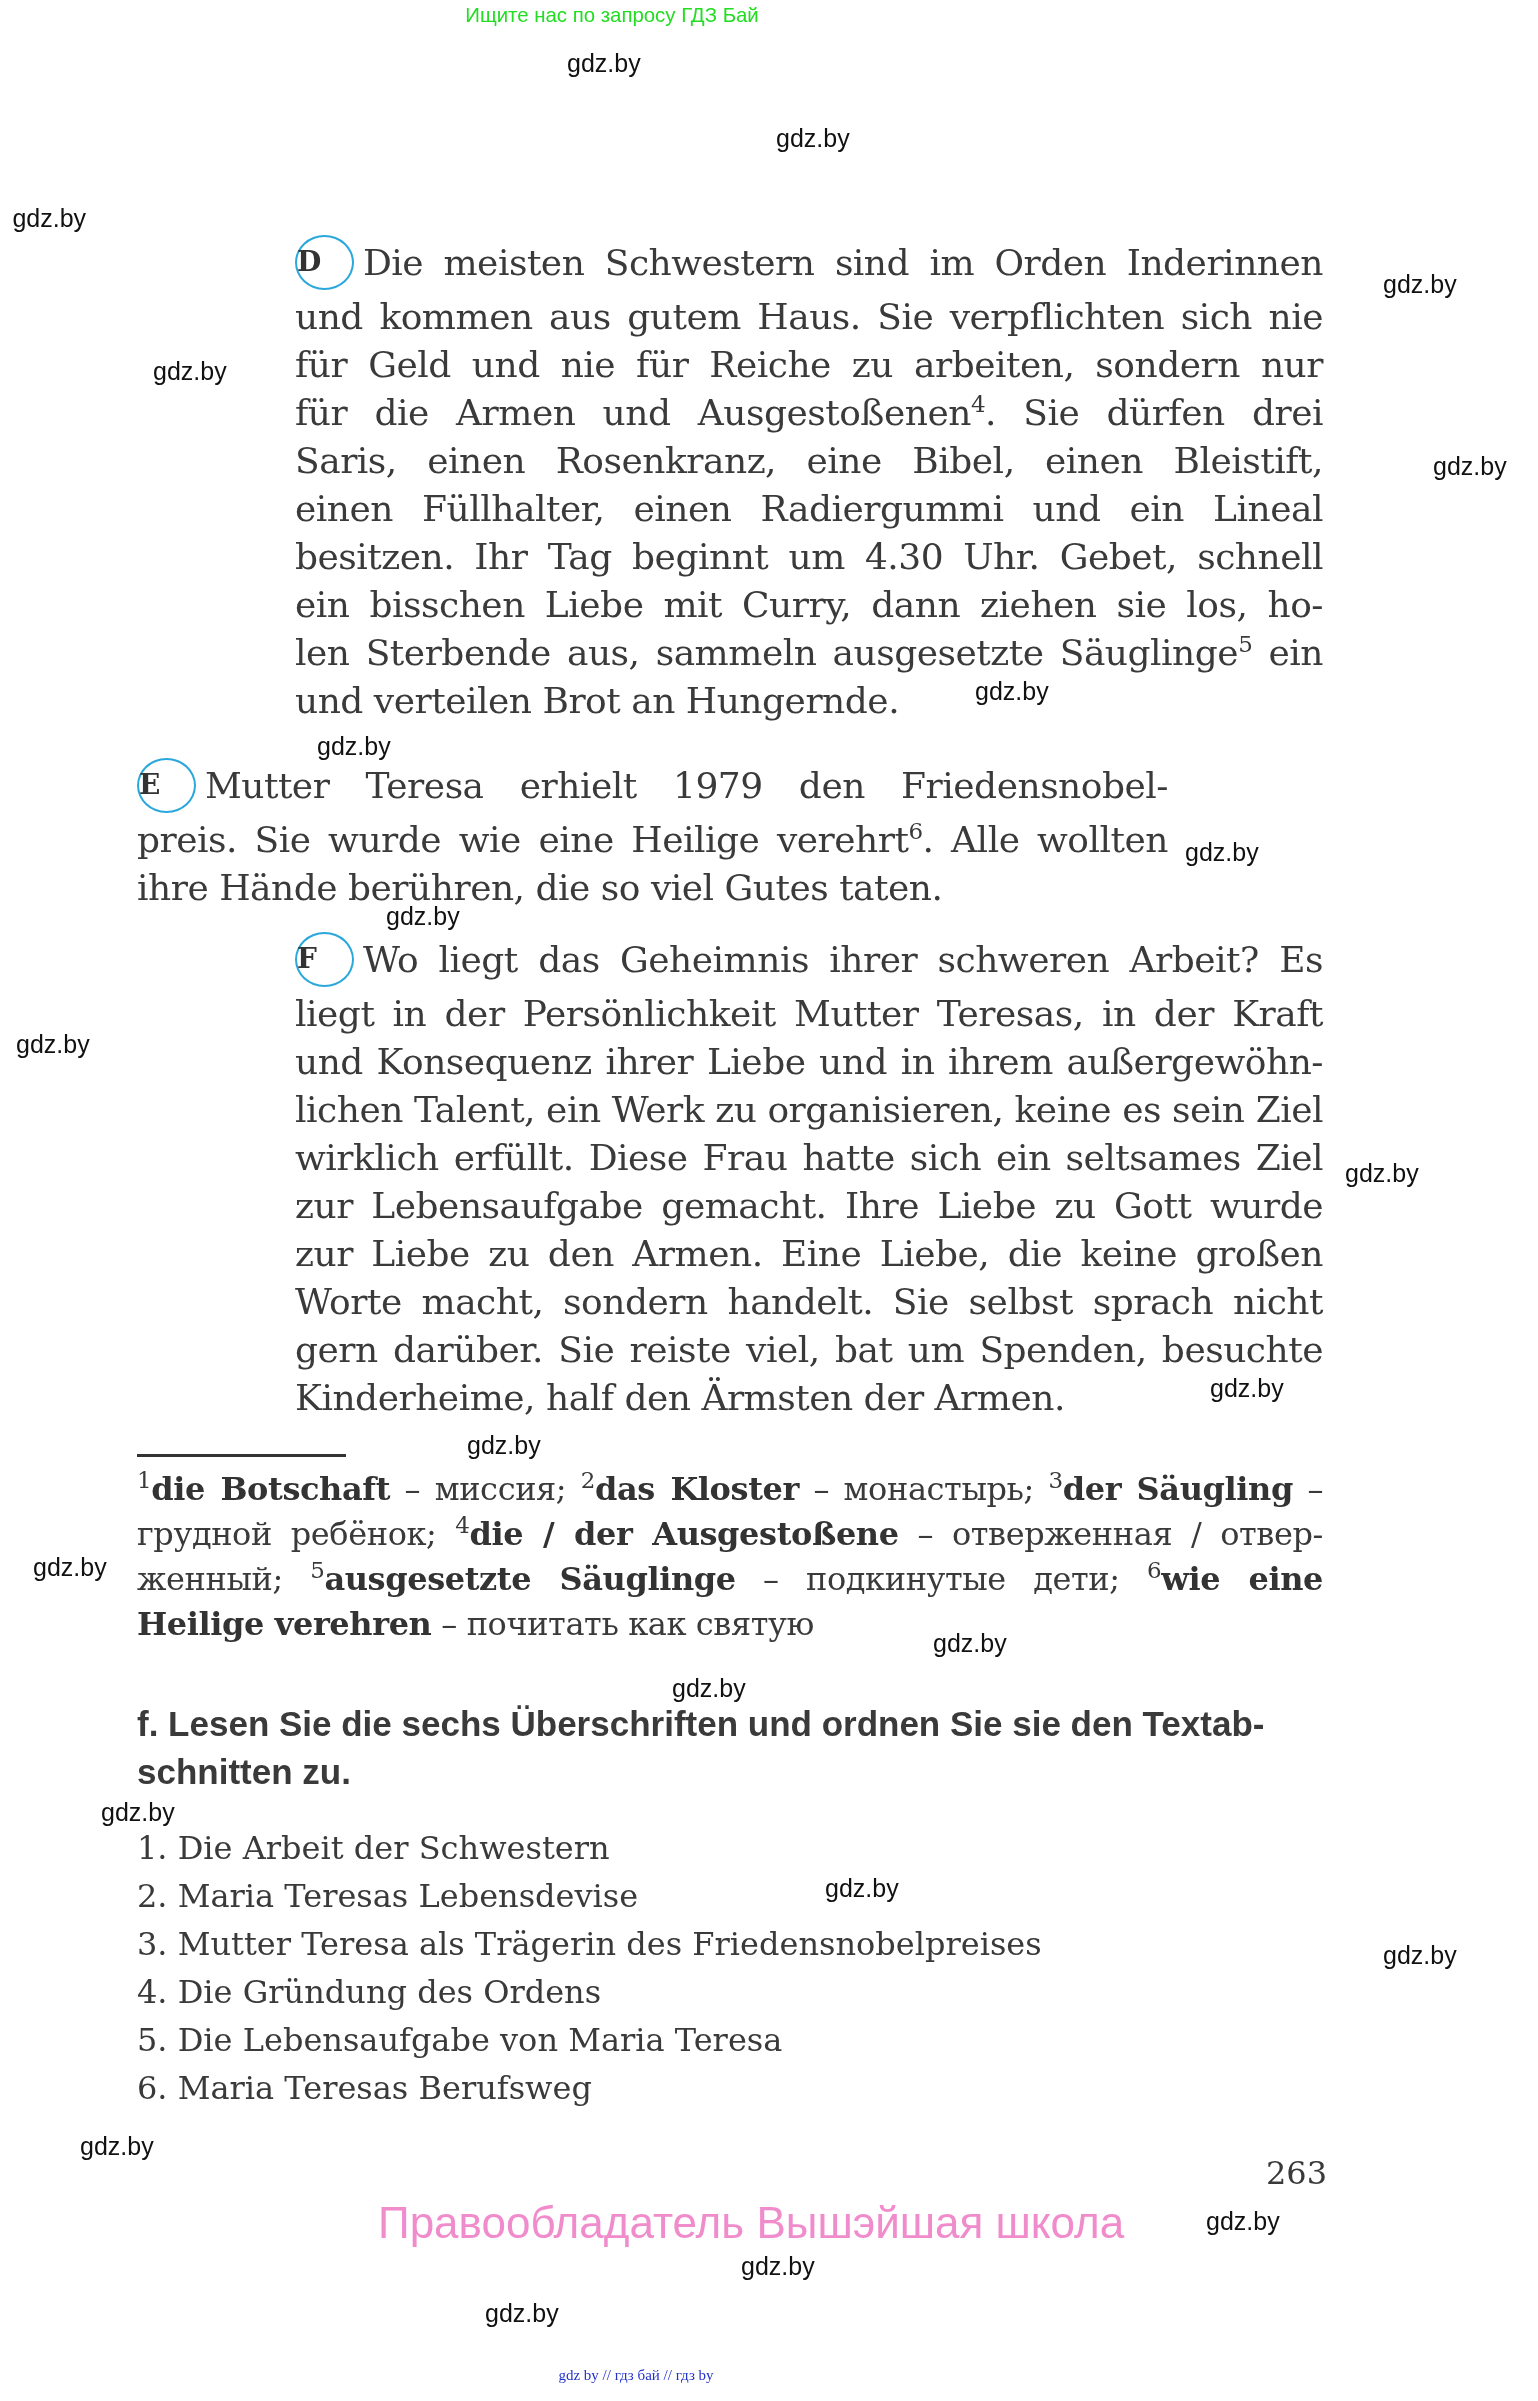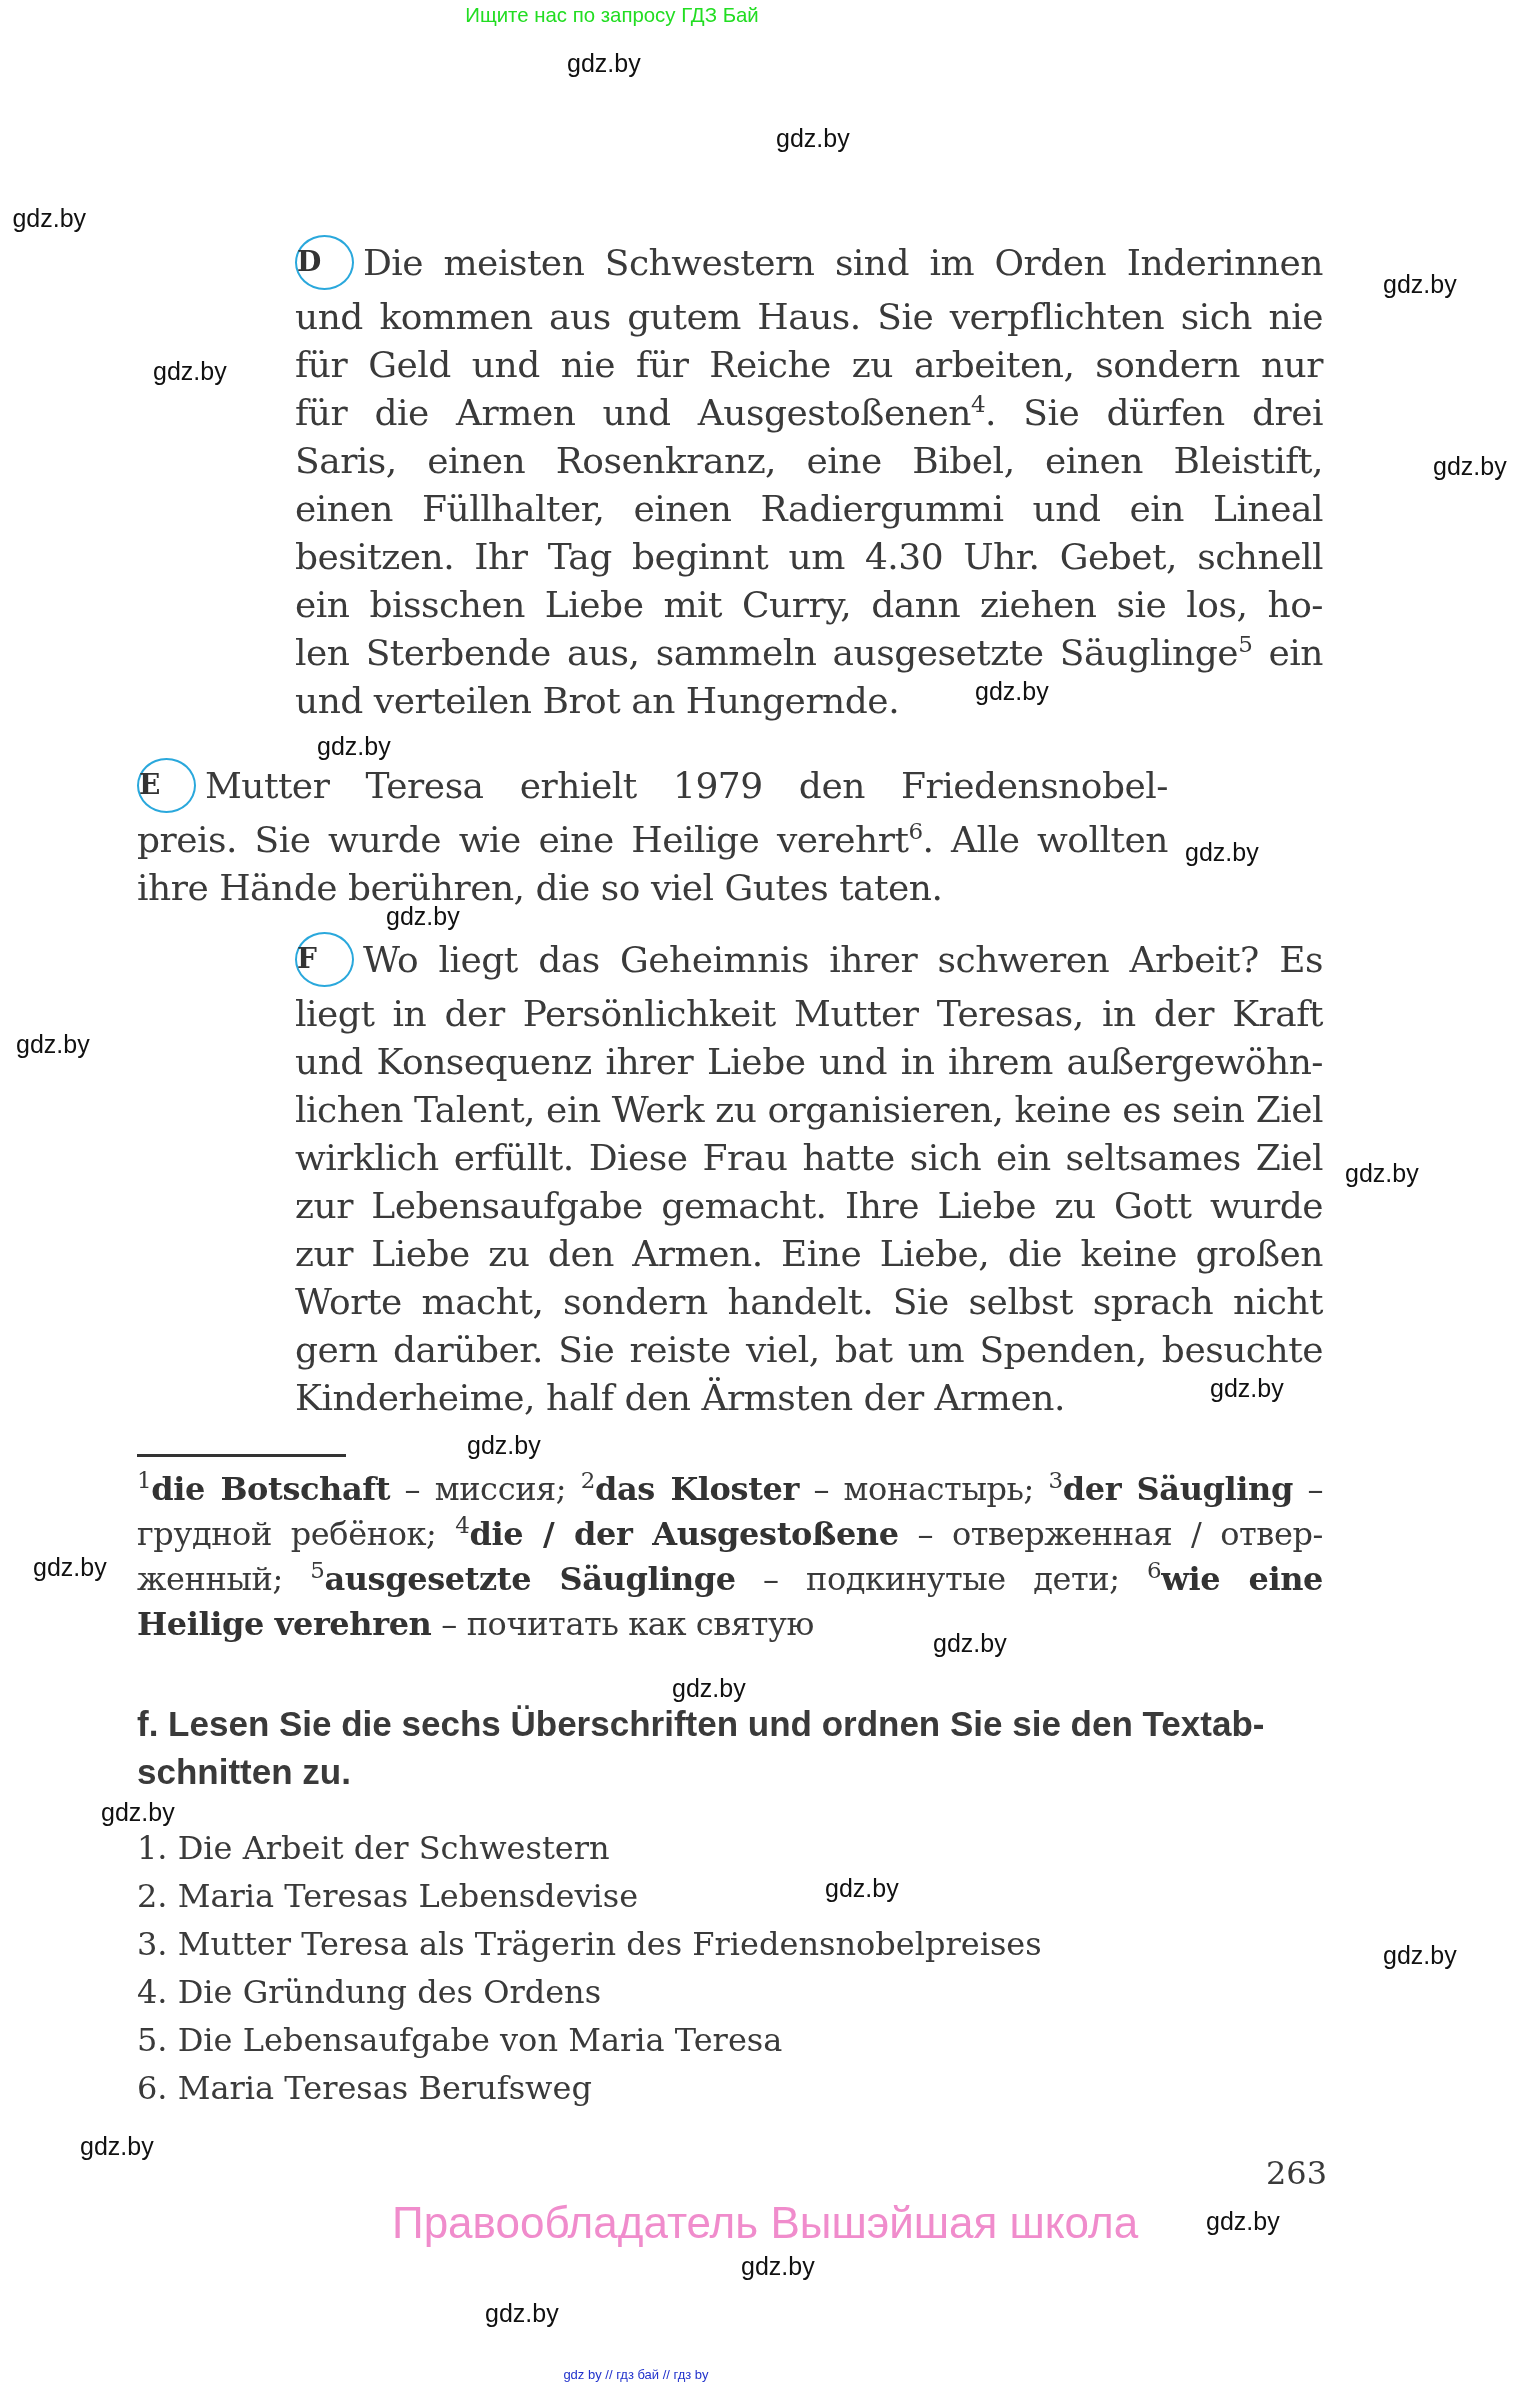--- a/index.html
+++ b/index.html
@@ -16,22 +16,22 @@
   .rule { position:absolute; left:137px; top:1454px; width:209px; height:2.7px; background:#333; }
   .foot { position:absolute; left:137px; top:1467px; width:1186px; font-size:32px; line-height:45px; letter-spacing:-0.4px; }
   .foot .line { display:block; white-space:nowrap; text-align:justify; text-align-last:justify; }
   .foot .line.last { text-align-last:left; }
   .foot b { font-weight:bold; color:#333; }
   .task { position:absolute; left:137px; top:1700px; width:1188px; font-size:35px; line-height:48px; font-weight:bold; color:#3a3a3a; }
   .task .line { display:block; white-space:nowrap; }
   .list { position:absolute; left:137px; top:1824px; font-size:32px; line-height:48px; }
   .list .item { display:block; white-space:nowrap; }
   .pagenum { position:absolute; left:1266px; top:2154px; font-size:32px;text-align:right; }
-  .pink { position:absolute; left:392px; top:2198px; font-size:44px; color:#f08ccc; white-space:nowrap; }
-  .bluefoot { position:absolute; left:0; width:1272px; top:2367px; text-align:center; font-size:13px; color:#2233cc; }
+  .pink { position:absolute; left:378px; top:2198px; font-size:44px; color:#f08ccc; white-space:nowrap; }
+  .bluefoot { position:absolute; left:0; width:1272px; top:2367px; text-align:center; font-size:15px; color:#2233cc;font-family:Liberation Serif, serif; }
 </style>
 </head>
 <body>
 
 <div class="topline sans">Ищите нас по запросу ГДЗ Бай</div>
 
 <div id="wm-layer">
     <div class="wm sans" style="left: 567px; top: 49px;">gdz.by</div>
     <div class="wm sans" style="left: 776px; top: 124px;">gdz.by</div>
     <div class="wm sans" style="left: 12.4px; top: 204px;">gdz.by</div>

